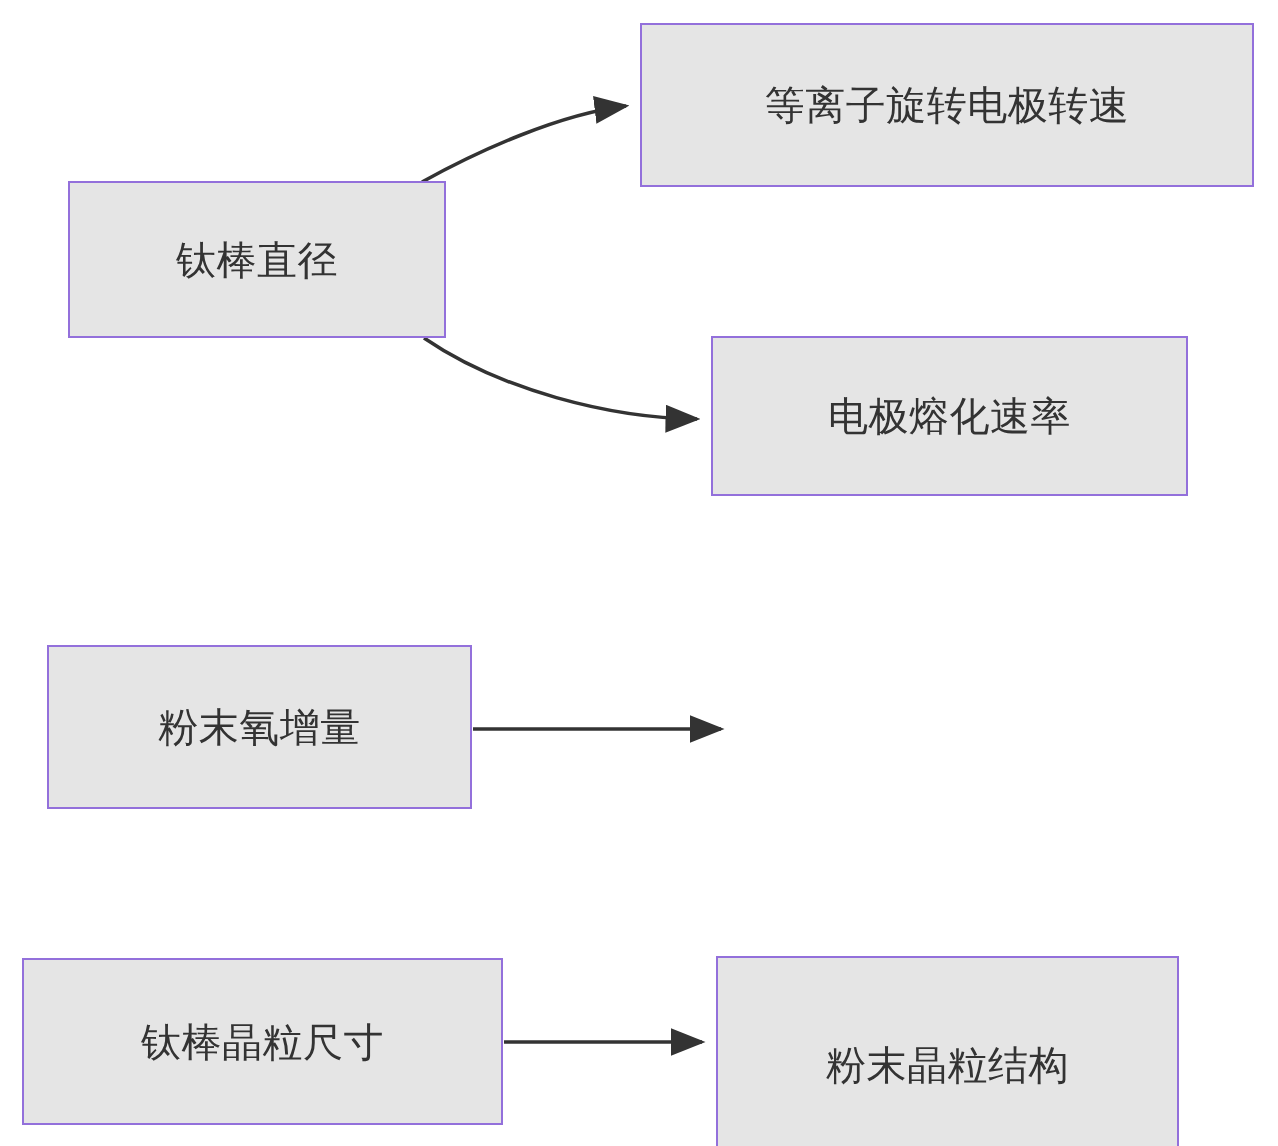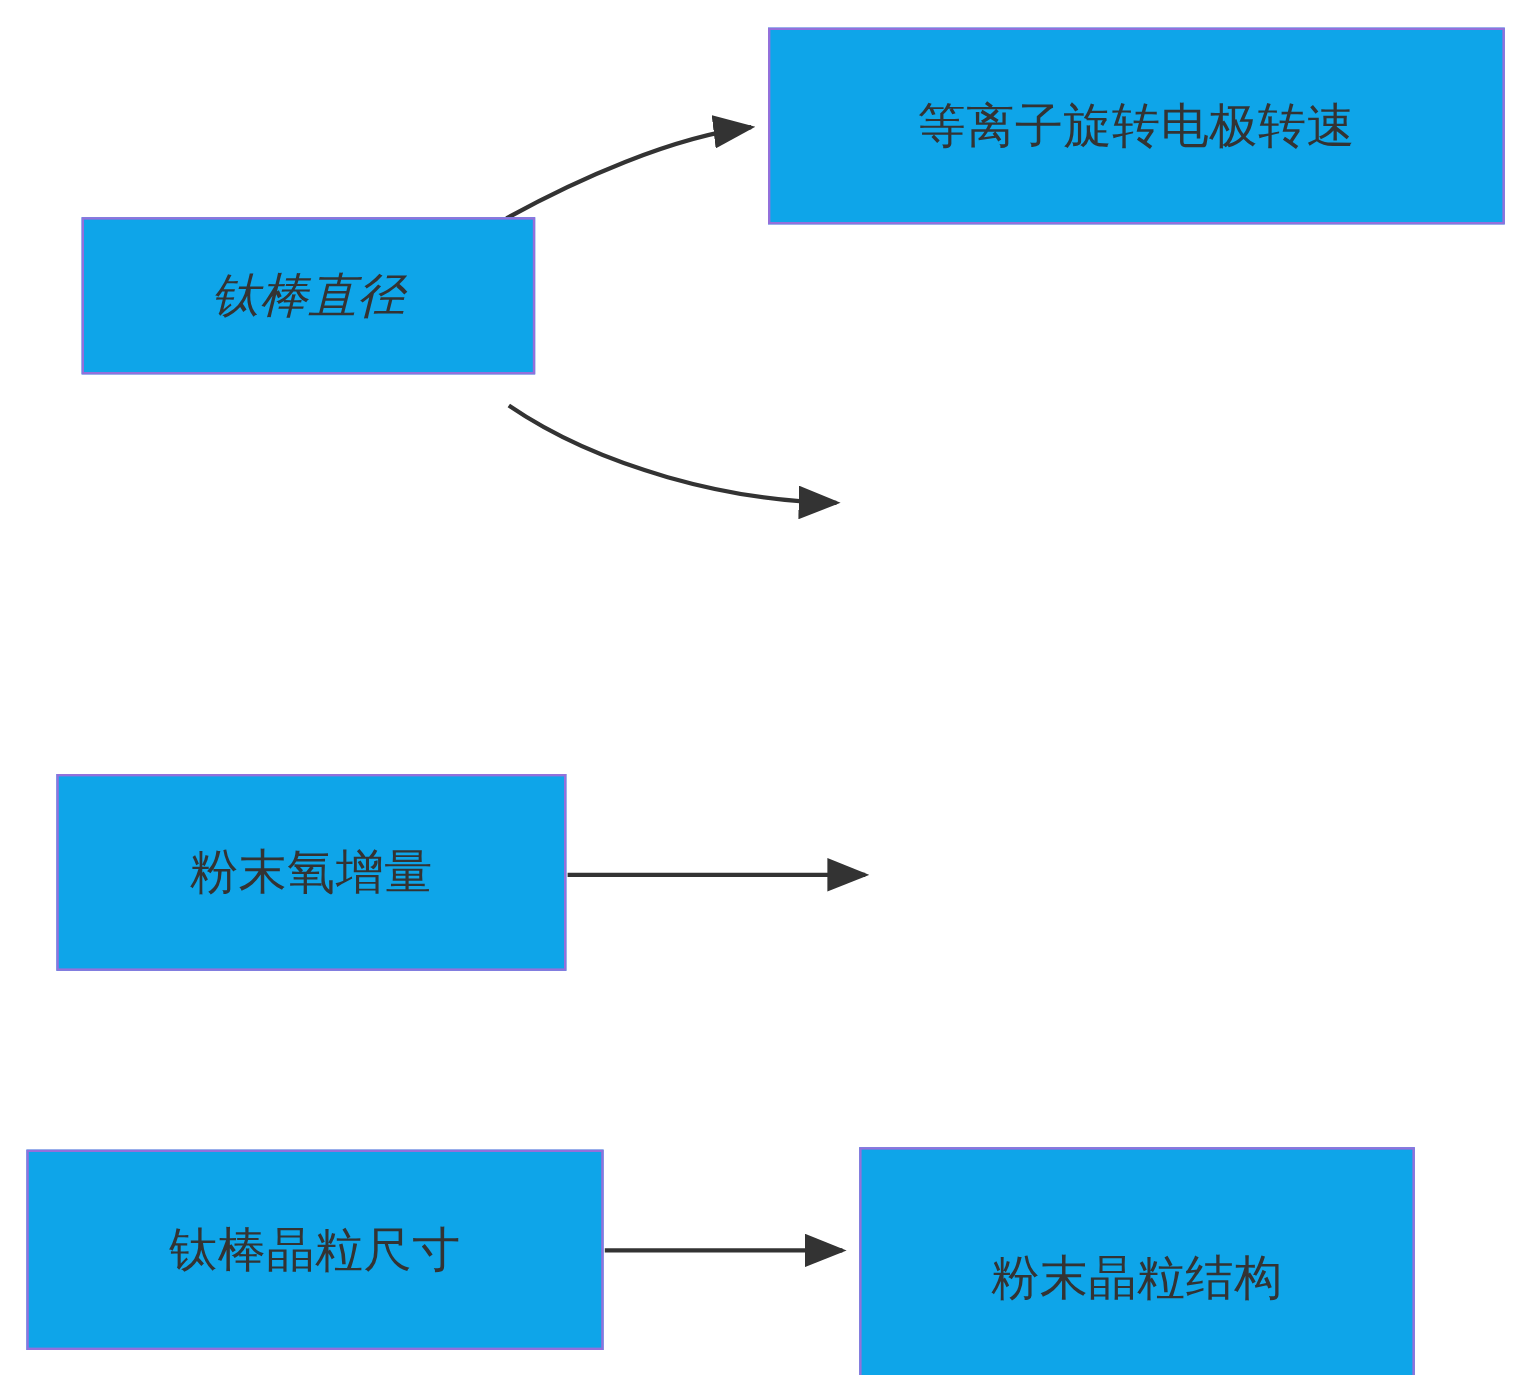--- a/index.html
+++ b/index.html
@@ -22,37 +22,37 @@
     position: absolute;
     left: 0;
     top: 0;
     width: 1278px;
     height: 1146px;
     pointer-events: none;
   }
   .node {
     position: absolute;
     box-sizing: border-box;
-    background: #0ea5e9;
+    background: #e5e5e5;
     border: 2px solid #9370db;
     display: flex;
     align-items: center;
     justify-content: center;
     text-align: left;
   }
   .node-label {
     font-size: 40px;
     line-height: 1.2;
     color: #333333;
     letter-spacing: 0.5px;
     white-space: nowrap;
   }
 
   
-  #node-rod-diameter      { left: 68px;  top: 181px;  width: 378px; height: 131px; font-style: italic; }
+  #node-rod-diameter      { left: 68px;  top: 181px;  width: 378px; height: 157px; }
   #node-prep-speed        { left: 640px; top: 23px;   width: 614px; height: 164px; }
   #node-melt-rate         { left: 711px; top: 336px;  width: 477px; height: 160px; }
   #node-rod-oxygen        { left: 47px;  top: 645px;  width: 425px; height: 164px; }
   #node-powder-oxygen     { left: 735px; top: 645px;  width: 424px; height: 164px; }
   #node-rod-grain-size    { left: 22px;  top: 958px;  width: 481px; height: 167px; }
   #node-powder-grain      { left: 716px; top: 956px;  width: 463px; height: 217px; }
 </style>
 </head>
 <body>
 
@@ -75,20 +75,23 @@
   </svg>
 
   <div class="node" id="node-rod-diameter">
     <span class="node-label">钛棒直径</span>
   </div>
 
   <div class="node" id="node-prep-speed">
     <span class="node-label">等离子旋转电极转速</span>
   </div>
 
+  <div class="node" id="node-melt-rate">
+    <span class="node-label">电极熔化速率</span>
+  </div>
 
   <div class="node" id="node-rod-oxygen">
     <span class="node-label">粉末氧增量</span>
   </div>
 
 
   <div class="node" id="node-rod-grain-size">
     <span class="node-label">钛棒晶粒尺寸</span>
   </div>
 

